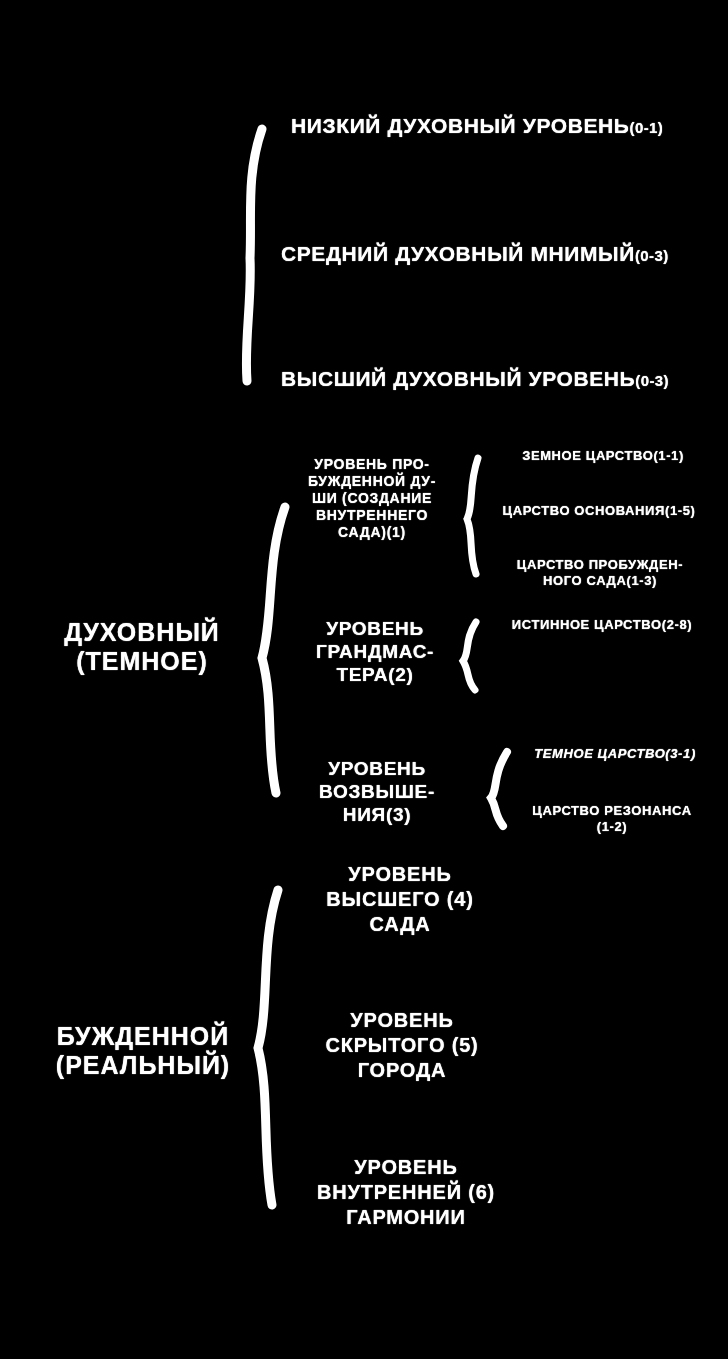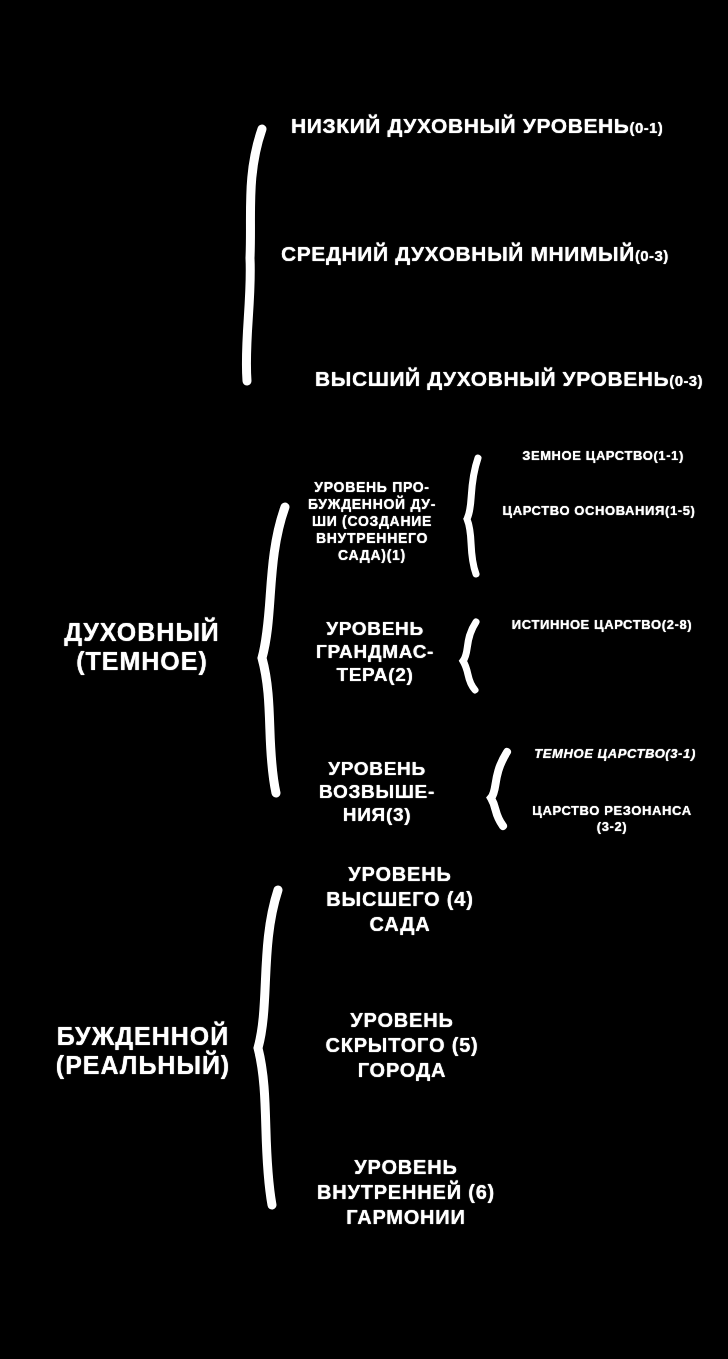--- a/index.html
+++ b/index.html
@@ -47,21 +47,20 @@
   .tier2-big .sub {
     font-size: 15px;
     letter-spacing: 0.4px;
   }
   
   .tier2-sm {
     font-size: 14px;
     text-align: center;
     letter-spacing: 0.7px;
     line-height: 1.22;
-    margin-top: 23px;
   }
   .tier2-md {
     font-size: 19px;
     text-align: center;
     letter-spacing: 0.7px;
     line-height: 1.2;
   }
   
   .tier3 {
     font-size: 13px;
@@ -106,49 +105,51 @@
 
 
   <div class="lbl tier2-big" style="left:291px; top:114px;">
     <span>НИЗКИЙ ДУХОВНЫЙ УРОВЕНЬ</span><span class="sub">(0-1)</span>
   </div>
 
   <div class="lbl tier2-big" style="left:281px; top:242px;">
     <span>СРЕДНИЙ ДУХОВНЫЙ МНИМЫЙ</span><span class="sub">(0-3)</span>
   </div>
 
-  <div class="lbl tier2-big" style="left:281px; top:367px;margin-left:34px;">
+  <div class="lbl tier2-big" style="left:281px; top:367px;">
     <span>ВЫСШИЙ ДУХОВНЫЙ УРОВЕНЬ</span><span class="sub">(0-3)</span>
   </div>
 
   <div class="lbl tier1" style="left:34px; top:618px; width:216px;">ДУХОВНЫЙ
 (ТЕМНОЕ)</div>
 
   <div class="lbl tier2-sm" style="left:288px; top:456px; width:168px;">УРОВЕНЬ ПРО-
 БУЖДЕННОЙ ДУ-
 ШИ (СОЗДАНИЕ
 ВНУТРЕННЕГО
 САДА)(1)</div>
 
   <div class="lbl tier3" style="left:488px; top:448px; width:230px;">ЗЕМНОЕ ЦАРСТВО(1-1)</div>
   <div class="lbl tier3" style="left:480px; top:503px; width:238px;">ЦАРСТВО ОСНОВАНИЯ(1-5)</div>
+  <div class="lbl tier3" style="left:482px; top:557px; width:236px;">ЦАРСТВО ПРОБУЖДЕН-
+НОГО САДА(1-3)</div>
 
   <div class="lbl tier2-md" style="left:293px; top:618px; width:164px;">УРОВЕНЬ
 ГРАНДМАС-
 ТЕРА(2)</div>
 
   <div class="lbl tier3" style="left:486px; top:617px; width:232px;">ИСТИННОЕ ЦАРСТВО(2-8)</div>
 
   <div class="lbl tier2-md" style="left:296px; top:758px; width:162px;">УРОВЕНЬ
 ВОЗВЫШЕ-
 НИЯ(3)</div>
 
   <div class="lbl tier3" style="left:512px; top:746px; width:206px;font-style:italic;">ТЕМНОЕ ЦАРСТВО(3-1)</div>
   <div class="lbl tier3" style="left:506px; top:803px; width:212px;">ЦАРСТВО РЕЗОНАНСА
-(3-2)</div>
+(1-2)</div>
 
   <div class="lbl tier1" style="left:30px; top:1022px; width:226px;">БУЖДЕННОЙ
 (РЕАЛЬНЫЙ)</div>
 
   <div class="lbl tier-true" style="left:290px; top:862px; width:220px;">УРОВЕНЬ
 ВЫСШЕГО (4)
 САДА</div>
 
   <div class="lbl tier-true" style="left:292px; top:1008px; width:220px;">УРОВЕНЬ
 СКРЫТОГО (5)

